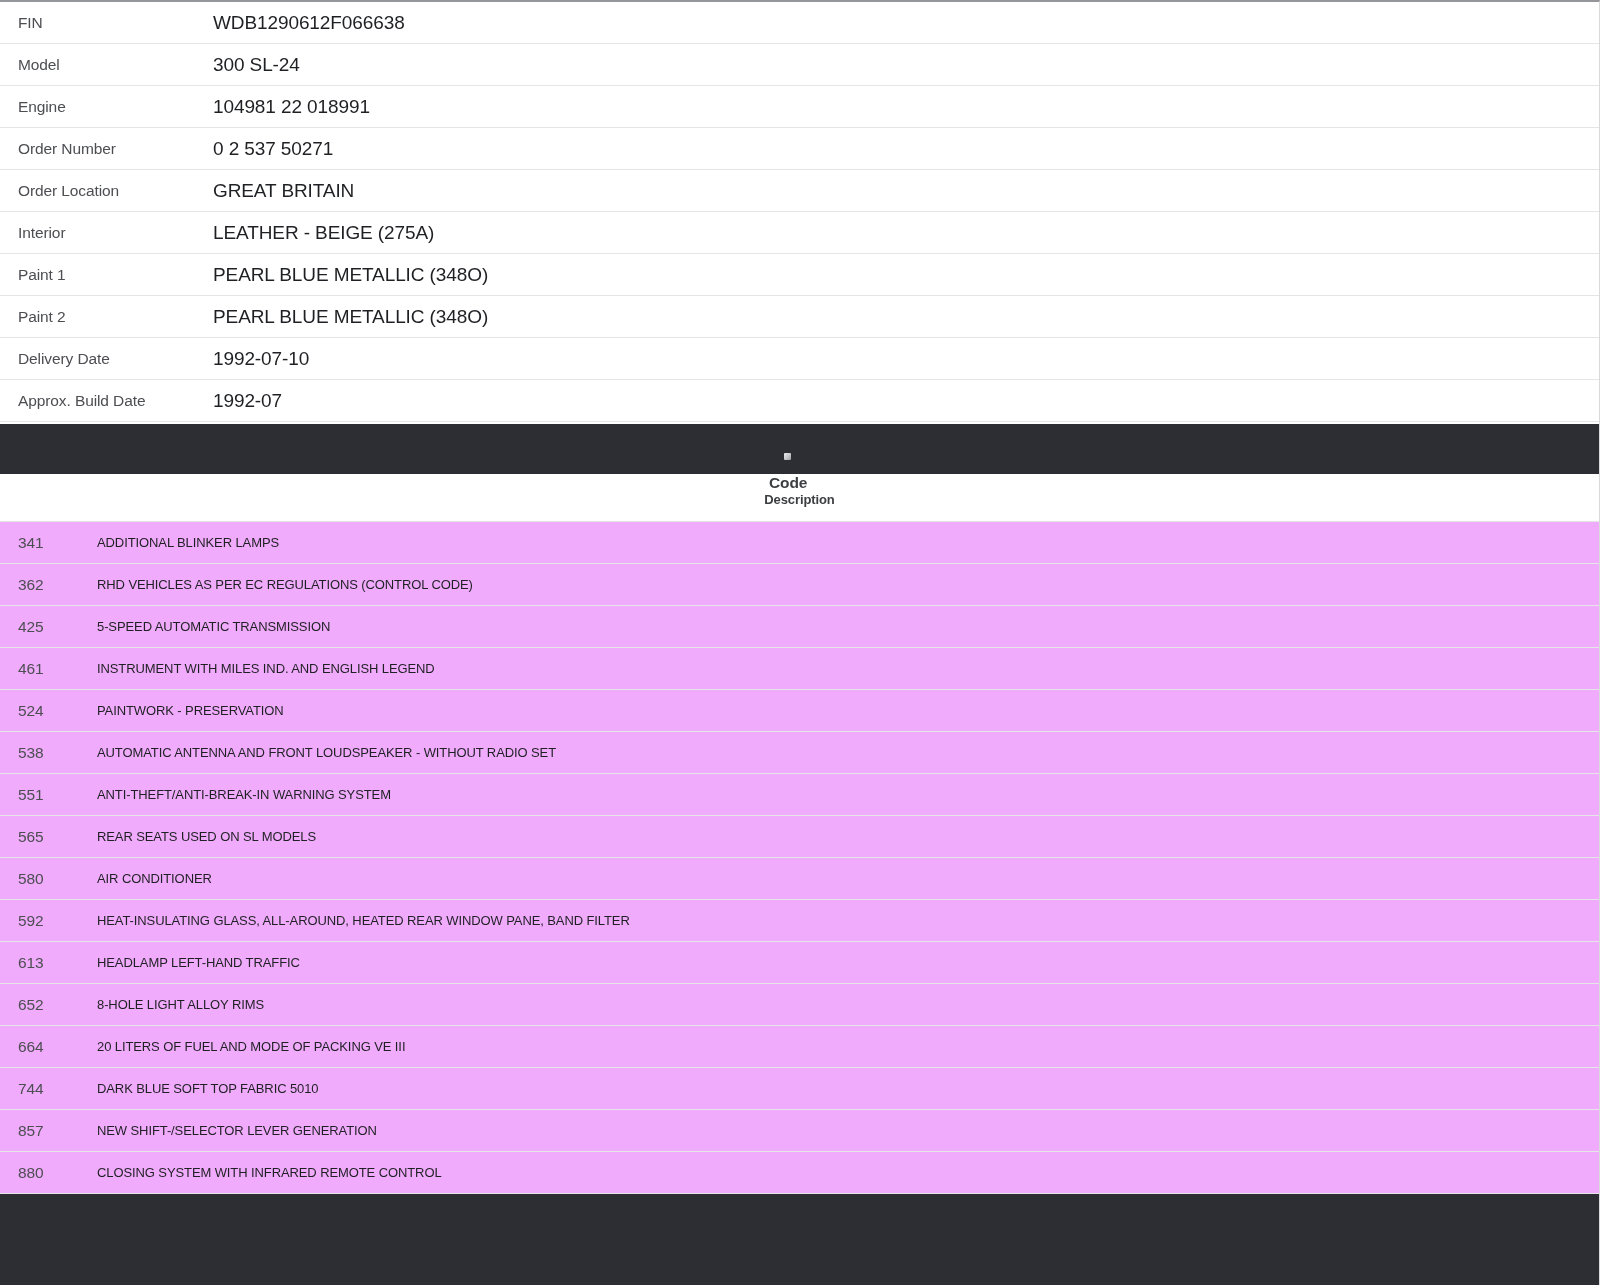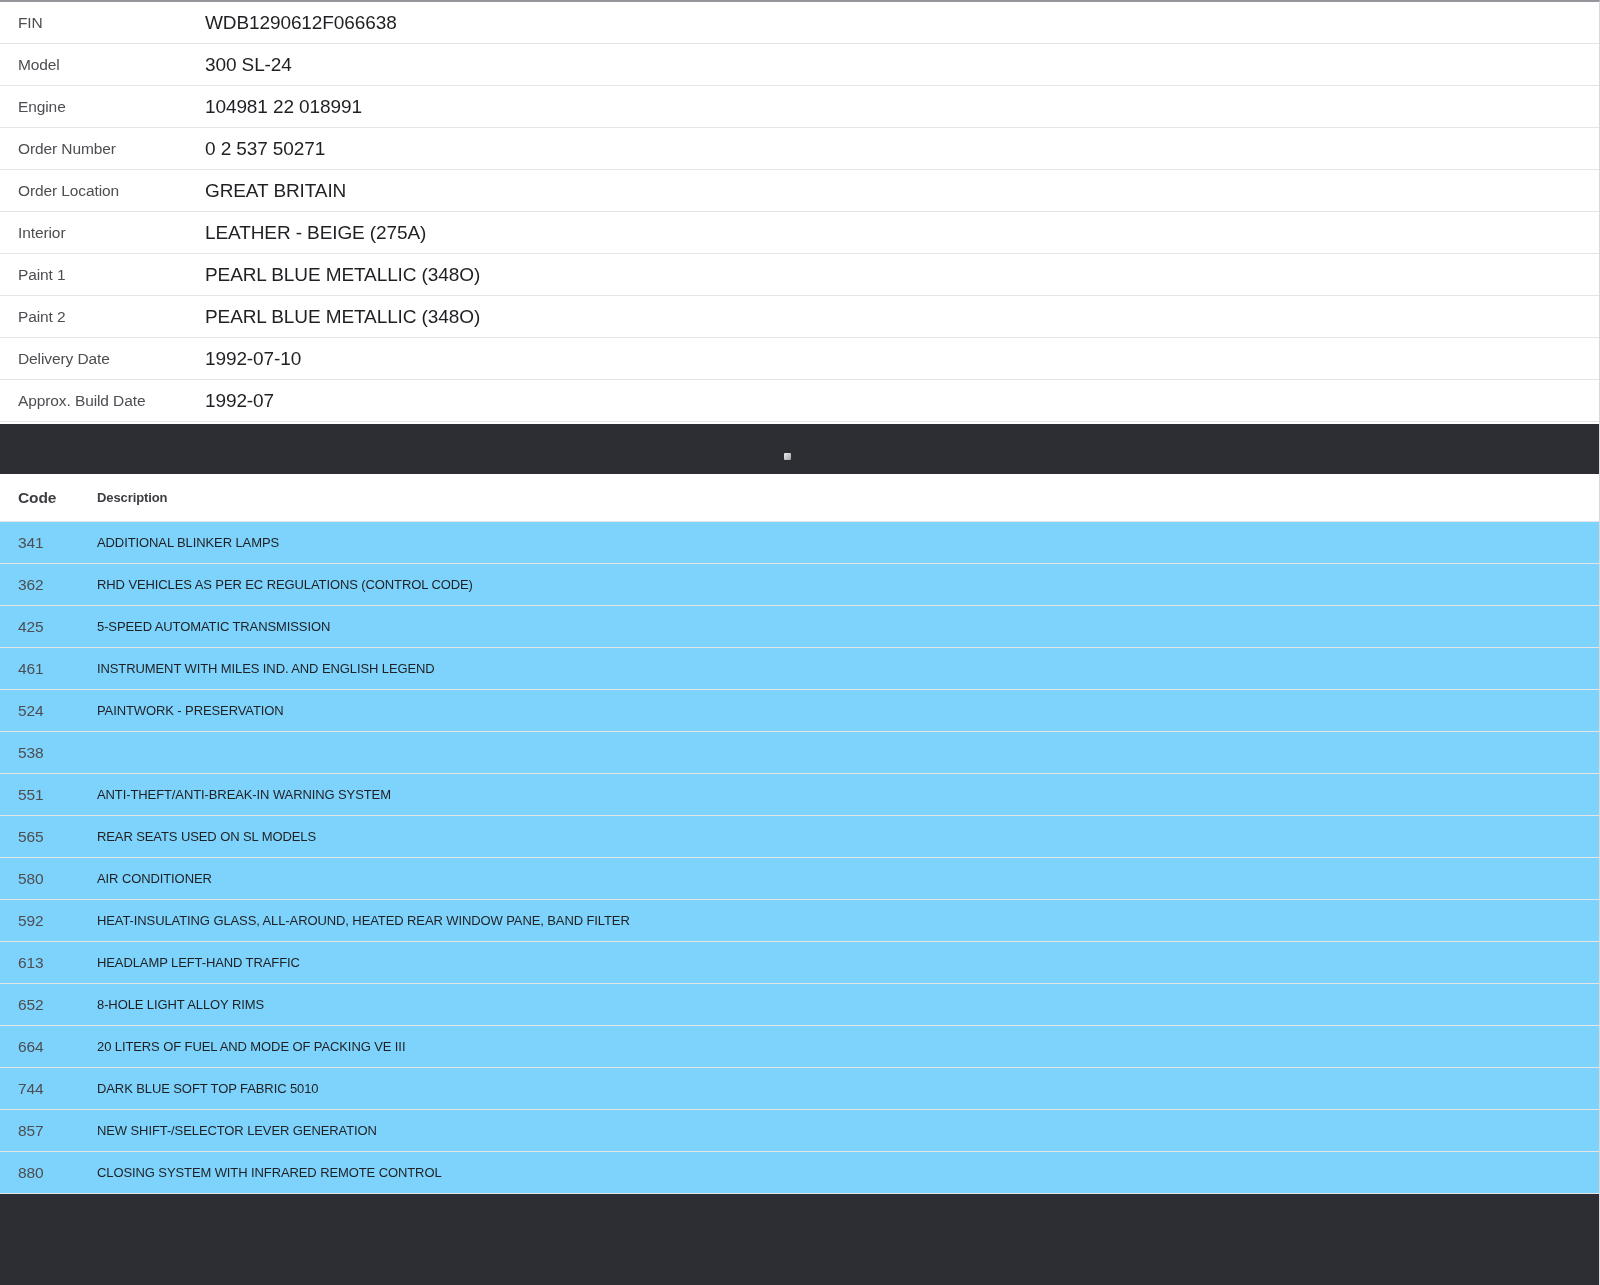--- a/index.html
+++ b/index.html
@@ -21,20 +21,21 @@
   }
   
   .info-table { flex: none; }
   .info-row {
     box-sizing: border-box;
     height: 42px;
     display: flex;
     align-items: center;
     border-bottom: 1px solid #e5e5e7;
     background: #ffffff;
+    gap: 8px;
   }
   .c-label {
     flex: none;
     box-sizing: border-box;
     width: 205px;
     padding-left: 18px;
     font-size: 15.5px;
     letter-spacing: -0.1px;
     color: #4d4e52;
   }
@@ -60,20 +61,21 @@
     border-radius: 1px;
     background: linear-gradient(135deg, #eceded 0%, #c6c7ca 55%, #9b9da2 100%);
   }
   
   .opt-header {
     box-sizing: border-box;
     height: 48px;
     display: flex;
     align-items: center;
     border-bottom: 1px solid #e5e5e7;
+    flex-direction: column;
   }
   .opt-header .c-code,
   .opt-header .c-desc {
     font-weight: 700;
     color: #3d3e42;
   }
   .c-code {
     flex: none;
     box-sizing: border-box;
     width: 97px;
@@ -86,21 +88,21 @@
     font-size: 13px;
     letter-spacing: -0.1px;
     color: #1f2023;
   }
   .opt-row {
     box-sizing: border-box;
     height: 42px;
     display: flex;
     align-items: center;
     border-bottom: 1px solid #e5e5e7;
-    background: #7dd3fc;
+    background: #f0abfc;
   }
   
   .bottom-bar {
     flex: 1 1 auto;
     background: #2c2e34;
   }
 </style>
 </head>
 <body>
 
@@ -191,20 +193,21 @@
           <div class="c-desc">INSTRUMENT WITH MILES IND. AND ENGLISH LEGEND</div>
         </div>
 
         <div class="opt-row">
           <div class="c-code">524</div>
           <div class="c-desc">PAINTWORK - PRESERVATION</div>
         </div>
 
         <div class="opt-row">
           <div class="c-code">538</div>
+          <div class="c-desc">AUTOMATIC ANTENNA AND FRONT LOUDSPEAKER - WITHOUT RADIO SET</div>
         </div>
 
         <div class="opt-row">
           <div class="c-code">551</div>
           <div class="c-desc">ANTI-THEFT/ANTI-BREAK-IN WARNING SYSTEM</div>
         </div>
 
         <div class="opt-row">
           <div class="c-code">565</div>
           <div class="c-desc">REAR SEATS USED ON SL MODELS</div>

